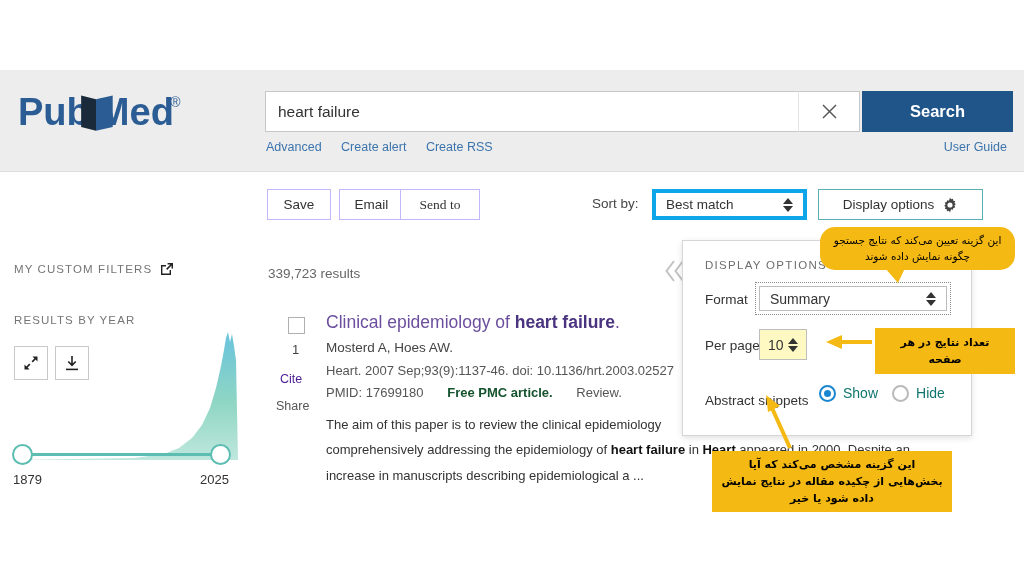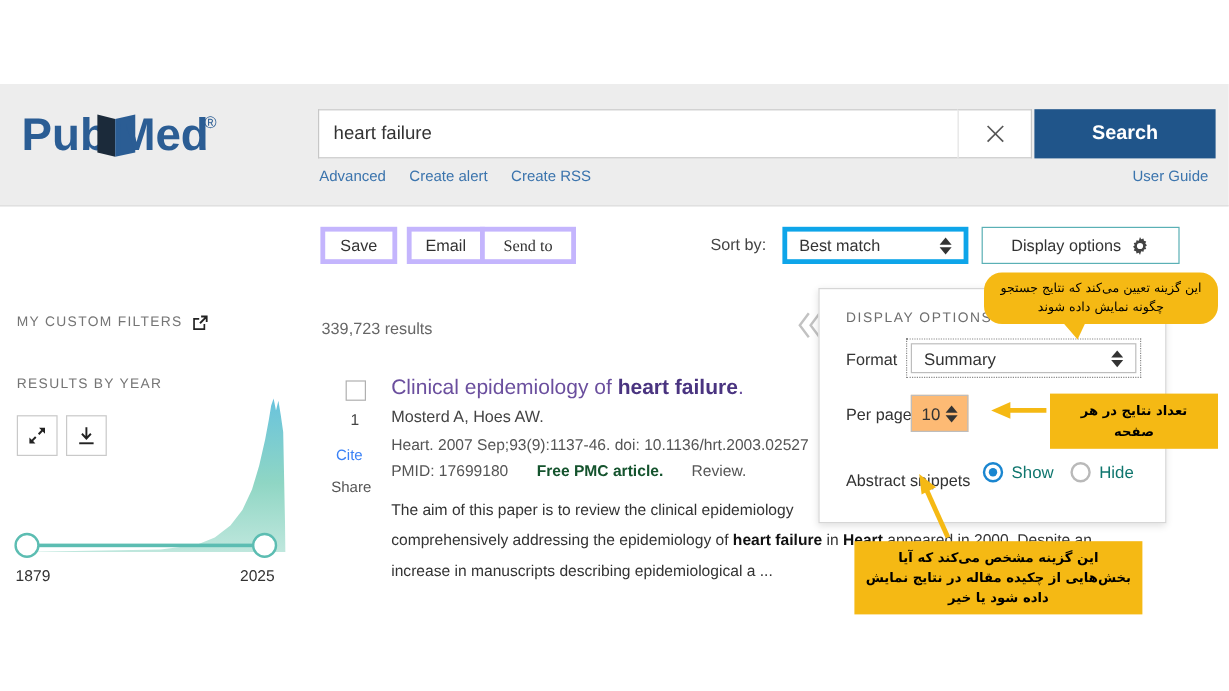--- a/index.html
+++ b/index.html
@@ -35,21 +35,21 @@
     background: #20558a; color: #fff; border: none; cursor: pointer;
     font-family: "Liberation Sans", sans-serif; font-size: 16.5px; font-weight: bold;
   }
   .hdr-links { position: absolute; left: 266px; top: 140px; font-size: 12.5px; }
   .hdr-links a { color: #3b74ad; text-decoration: none; margin-right: 16px; }
   .user-guide { position: absolute; right: 17px; top: 140px; font-size: 12.5px; color: #3b74ad; text-decoration: none; }
 
   
   .act-btn {
     position: absolute; top: 189px; height: 31px;
-    background: #fff; border: 4px solid #c4b5fd; color: #333;
+    background: #fff; border: 1px solid #c4b5fd; color: #333;
     font-family: "Liberation Sans", sans-serif; font-size: 13.5px; cursor: pointer;
   }
   #b-save { left: 267px; width: 64px; }
   #b-email { left: 339px; width: 65px; }
   #b-sendto { left: 400px; width: 80px; font-family: Liberation Serif, serif; }
 
   .sortby-label { position: absolute; left: 592px; top: 196px; font-size: 13.5px; color: #444; }
   .sort-select {
     position: absolute; left: 652px; top: 189px; width: 155px; height: 31px;
     border: 4px solid #0ea5e9; background: #fff; display:flex; align-items:center;
@@ -90,21 +90,21 @@
   
   .res-count { position: absolute; left: 268px; top: 266px; font-size: 13.5px; color: #666; }
   .collapse-chev { position: absolute; left: 664px; top: 258px; cursor: pointer; }
 
   .result { position: absolute; left: 268px; top: 312px; width: 700px; }
   .chk {
     position: absolute; left: 20px; top: 5px; width: 17px; height: 17px;
     border: 1px solid #b0b0b0; background: #fff; cursor: pointer;
   }
   .rnum { position: absolute; left: 24px; top: 30px; font-size: 13px; color: #444; }
-  .cite { position: absolute; left: 12px; top: 60px; font-size: 12.5px; color: #3b82f6; cursor:pointer; }
+  .cite { position: absolute; left: 12px; top: 60px; font-size: 12.5px; color: #4c1d95; cursor:pointer; }
   .share { position: absolute; left: 8px; top: 87px; font-size: 12.5px; color: #555; cursor:pointer; }
 
   .r-title {
     position: absolute; left: 58px; top: 0px; font-size: 17.5px;
     color: #6b4f9e; text-decoration: none; line-height: 1.25;
   }
   .r-title b { color: #4a3480; }
   .r-authors { position: absolute; left: 58px; top: 28px; font-size: 13.5px; color: #444; }
   .r-journal { position: absolute; left: 58px; top: 51px; font-size: 13px; color: #555; }
   .r-meta { position: absolute; left: 58px; top: 73px; font-size: 13px; color: #555; }
@@ -128,21 +128,21 @@
   #lbl-perpage { left: 22px; top: 97px; }
   #lbl-abs { left: 22px; top: 152px; }
 
   .fmt-wrap { position: absolute; left: 72px; top: 41px; width: 196px; height: 33px; padding: 3px; border: 1px dotted #8a8a8a; }
   .fmt-select {
     width: 100%; height: 100%; border: 1px solid #bdbdbd; background: #fff;
     display: flex; align-items: center; padding: 0 10px; font-size: 14px; color: #333; cursor: pointer;
   }
   .pp-select {
     position: absolute; left: 76px; top: 88px; width: 48px; height: 31px;
-    border: 1px solid #bdbdbd; background: #fdba74; display: flex;
+    border: 1px solid #bdbdbd; background: #fef9c3; display: flex;
     align-items: center; padding: 0 8px; font-size: 14px; color: #333; cursor: pointer;
   }
   .radio-group { position: absolute; left: 136px; top: 144px; display: flex; align-items: center; gap: 14px; }
   .radio { display: flex; align-items: flex-start; gap: 7px; cursor: pointer; font-size: 14px; color: #0f766e; }
   .rd { width: 17px; height: 17px; border-radius: 50%; border: 2px solid #b9b9b9; background: #fff; position: relative; }
   .rd.on { border-color: #1a86d0; }
   .rd.on::after { content:""; position:absolute; left:3px; top:3px; width:7px; height:7px; border-radius:50%; background:#1a86d0; }
 
   
   .spin { margin-left: auto; display:flex; flex-direction: column; align-items:center; gap:2px; }

